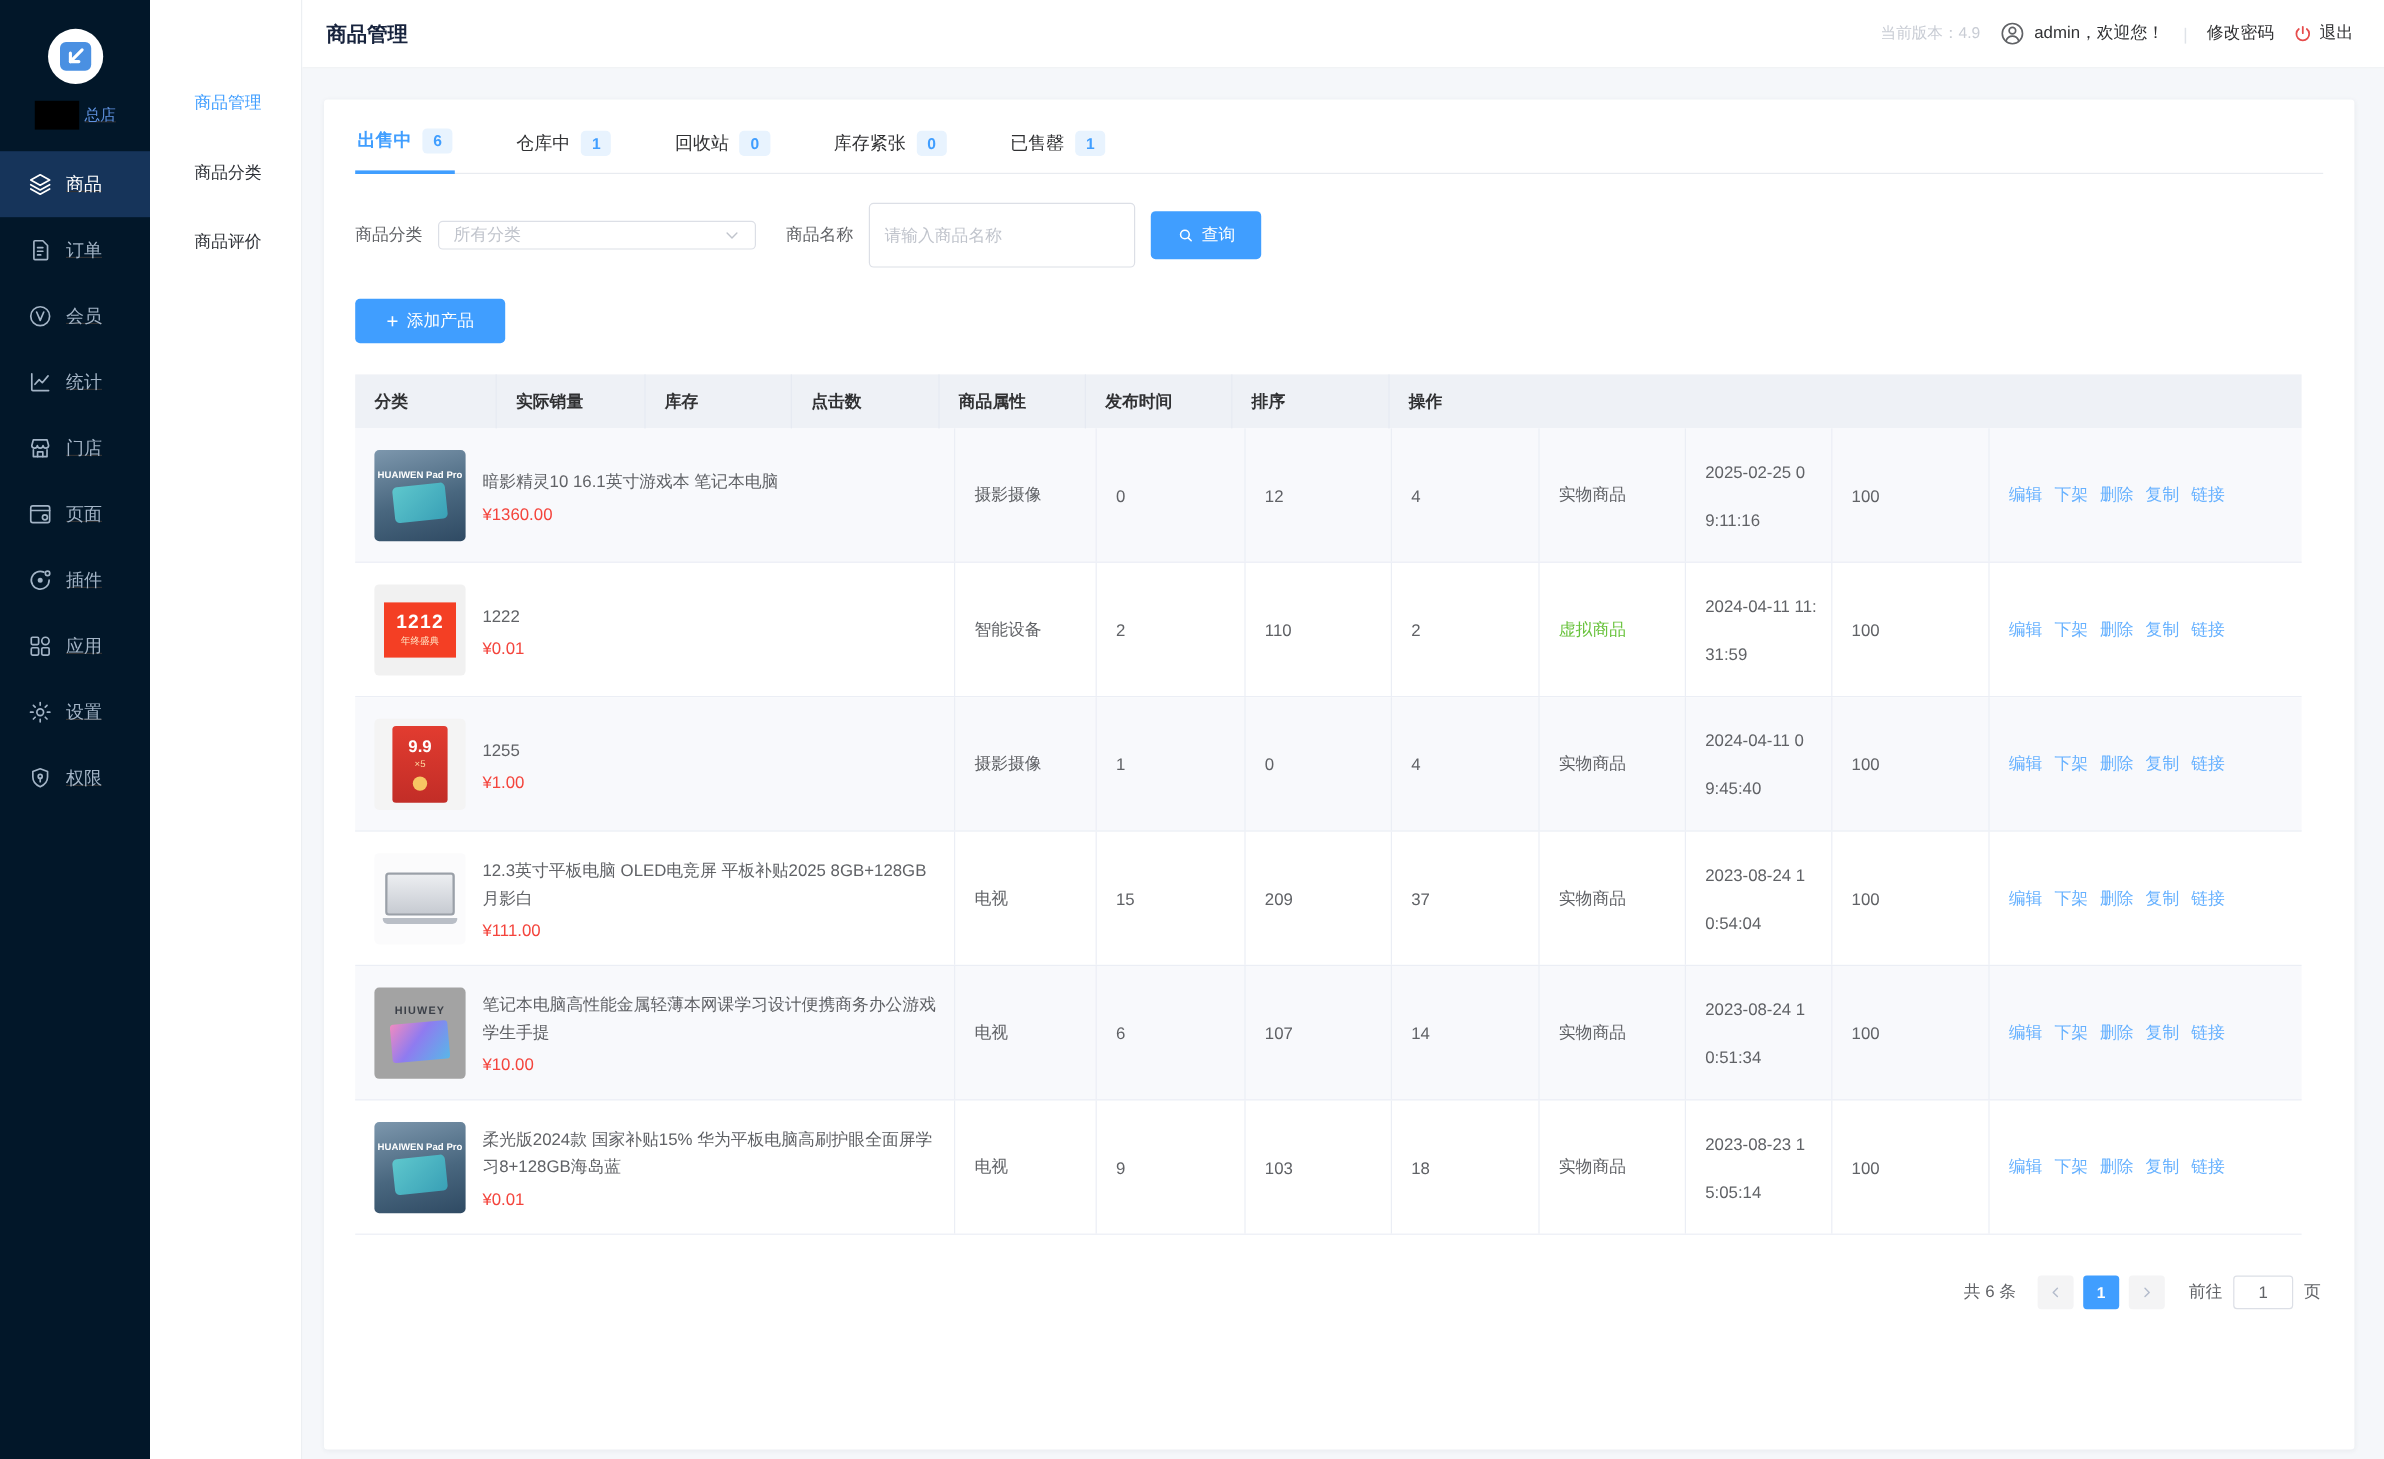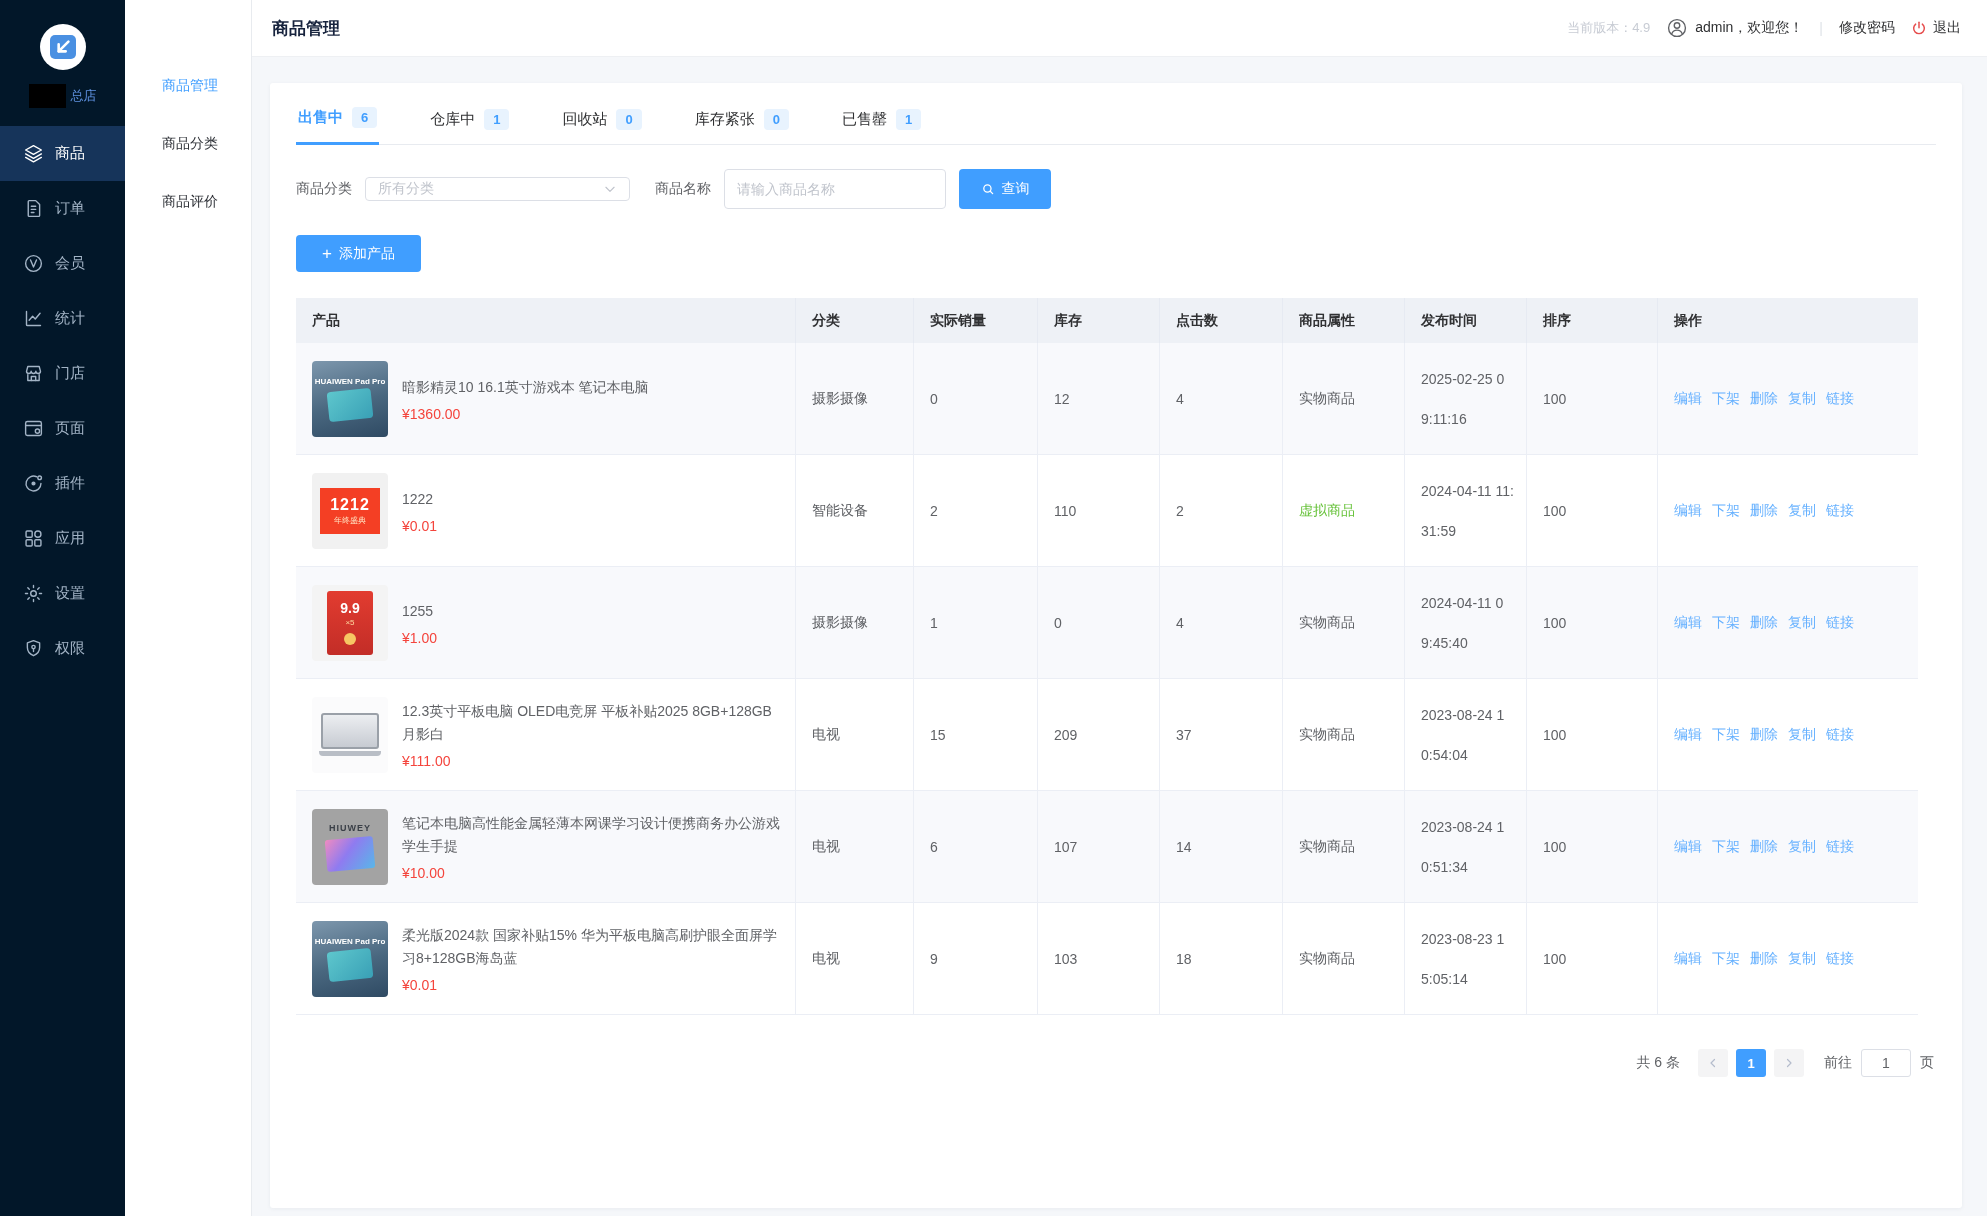--- a/index.html
+++ b/index.html
@@ -1,21 +1,21 @@
 <!DOCTYPE html>
 <html><head>
 <meta charset="utf-8">
 <style>
   * { margin:0; padding:0; box-sizing:border-box; }
   html,body { width:1987px; height:1216px; overflow:hidden; }
   body { font-family:"Liberation Sans","DejaVu Sans",sans-serif; font-size:14px; color:#303133; background:#f5f7fa; }
   .app { display:flex; width:1987px; height:1216px; }
 
   
-  .nav { width:125px; background:#021729; flex:none; display:flex; flex-direction:column; }
+  .nav { width:125px; background:#021729; flex:none; display:flex; flex-direction:column;text-decoration:underline; }
   .logo-wrap { display:flex; justify-content:center; padding-top:24px; }
   .logo-circle { width:46px; height:46px; border-radius:50%; background:#fff; display:flex; align-items:center; justify-content:center; }
   .logo-badge { width:26px; height:24px; background:#4a90e2; border-radius:5px; display:flex; align-items:center; justify-content:center; }
   .store-row { display:flex; align-items:center; justify-content:center; gap:5px; padding:14px 0 18px; }
   .store-block { width:37px; height:24px; background:#000; flex:none; }
   .store-name { color:#5f92e0; font-size:13px; }
   .nav-item { height:55px; display:flex; align-items:center; gap:11px; padding-left:23px; color:#a3b4c6; font-size:15px; cursor:pointer; }
   .nav-item svg { width:21px; height:21px; flex:none; }
   .nav-item.active { background:#16345a; color:#fff; }
 
@@ -45,21 +45,21 @@
   .tab { display:flex; align-items:center; gap:9px; padding:6px 2px 14px; margin-right:49px; font-size:15px; color:#303133; cursor:pointer; margin-bottom:-1px; }
   .tab.active { color:#409eff; border-bottom:3px solid #409eff; font-weight:bold; }
   .tab-badge { background:#e8f3fe; color:#409eff; font-size:13px; font-weight:bold; border-radius:4px; padding:2px 9px; line-height:17px; }
 
   
   .filters { display:flex; align-items:center; margin-top:24px; }
   .f-label { color:#606266; font-size:14px; margin-right:13px; }
   .select-box { width:265px; height:24px; border:1px solid #dcdfe6; border-radius:4px; display:flex; align-items:center; justify-content:space-between; padding:0 12px; margin-right:25px; cursor:pointer; background:#fff; }
   .placeholder { color:#c0c4cc; font-size:14px; }
   .select-box svg { width:14px; height:14px; }
-  .text-input { width:222px; height:40px; border:1px solid #dcdfe6; border-radius:4px; padding:0 12px; font-size:14px; color:#303133; margin-right:13px; font-family:inherit; }
+  .text-input { width:222px; height:54px; border:1px solid #dcdfe6; border-radius:4px; padding:0 12px; font-size:14px; color:#303133; margin-right:13px; font-family:inherit; }
   .text-input::placeholder { color:#c0c4cc; }
   .btn-search { height:40px; width:92px; background:#409eff; color:#fff; border:none; border-radius:4px; font-size:14px; display:flex; align-items:center; justify-content:center; gap:7px; cursor:pointer; font-family:inherit; }
   .btn-search svg { width:14px; height:14px; }
 
   .btn-add { margin-top:26px; height:37px; width:125px; background:#409eff; color:#fff; border:none; border-radius:4px; font-size:14px; display:flex; align-items:center; justify-content:center; gap:7px; cursor:pointer; font-family:inherit; }
   .plus-glyph { font-size:17px; line-height:1; font-weight:400; }
 
   
   .table { margin-top:26px; width:1622px; border:0; }
   .thead { display:flex; background:#eef1f6; height:45px; }
@@ -316,21 +316,20 @@
         </button>
       </div>
 
       <button class="btn-add">
         <span class="plus-glyph">+</span>
         <span>添加产品</span>
       </button>
 
       <div class="table">
         <div class="thead" id="thead">
-            <div class="th col-product">产品</div>
             <div class="th col-cat">分类</div>
             <div class="th col-sales">实际销量</div>
             <div class="th col-stock">库存</div>
             <div class="th col-clicks">点击数</div>
             <div class="th col-attr">商品属性</div>
             <div class="th col-date">发布时间</div>
             <div class="th col-sort">排序</div>
             <div class="th col-ops">操作</div>
           </div>
         <div id="tbody">

